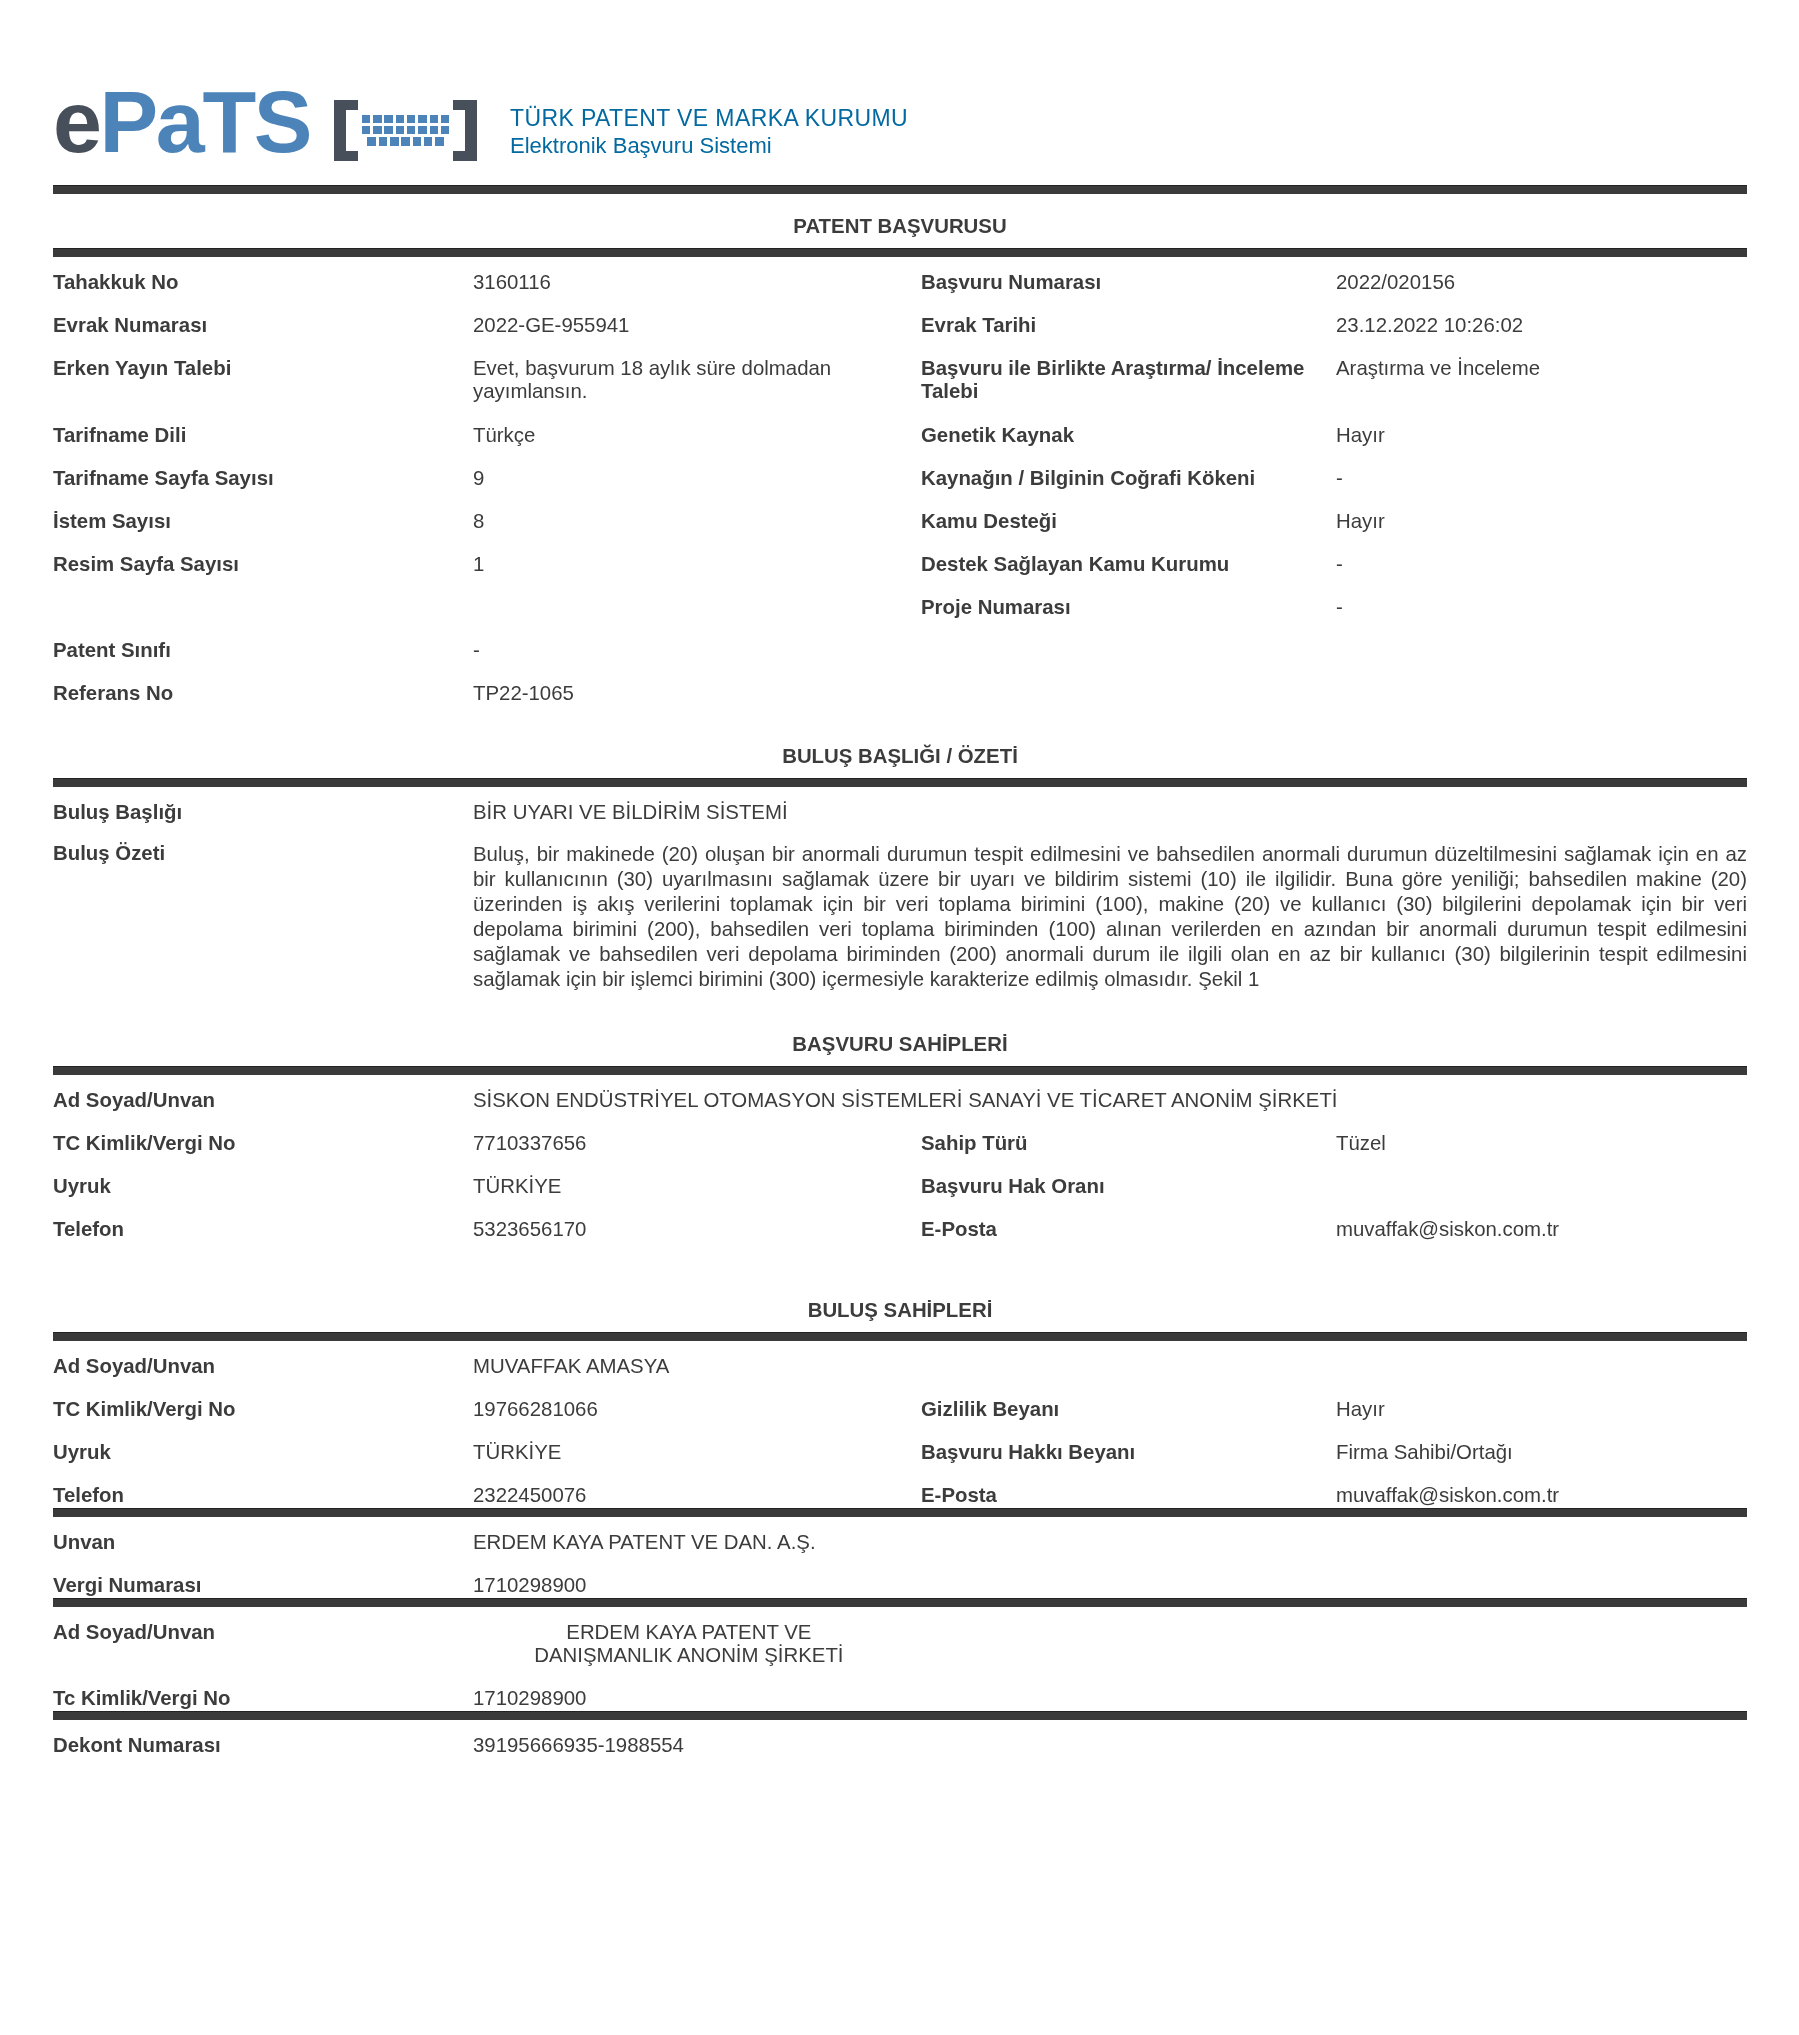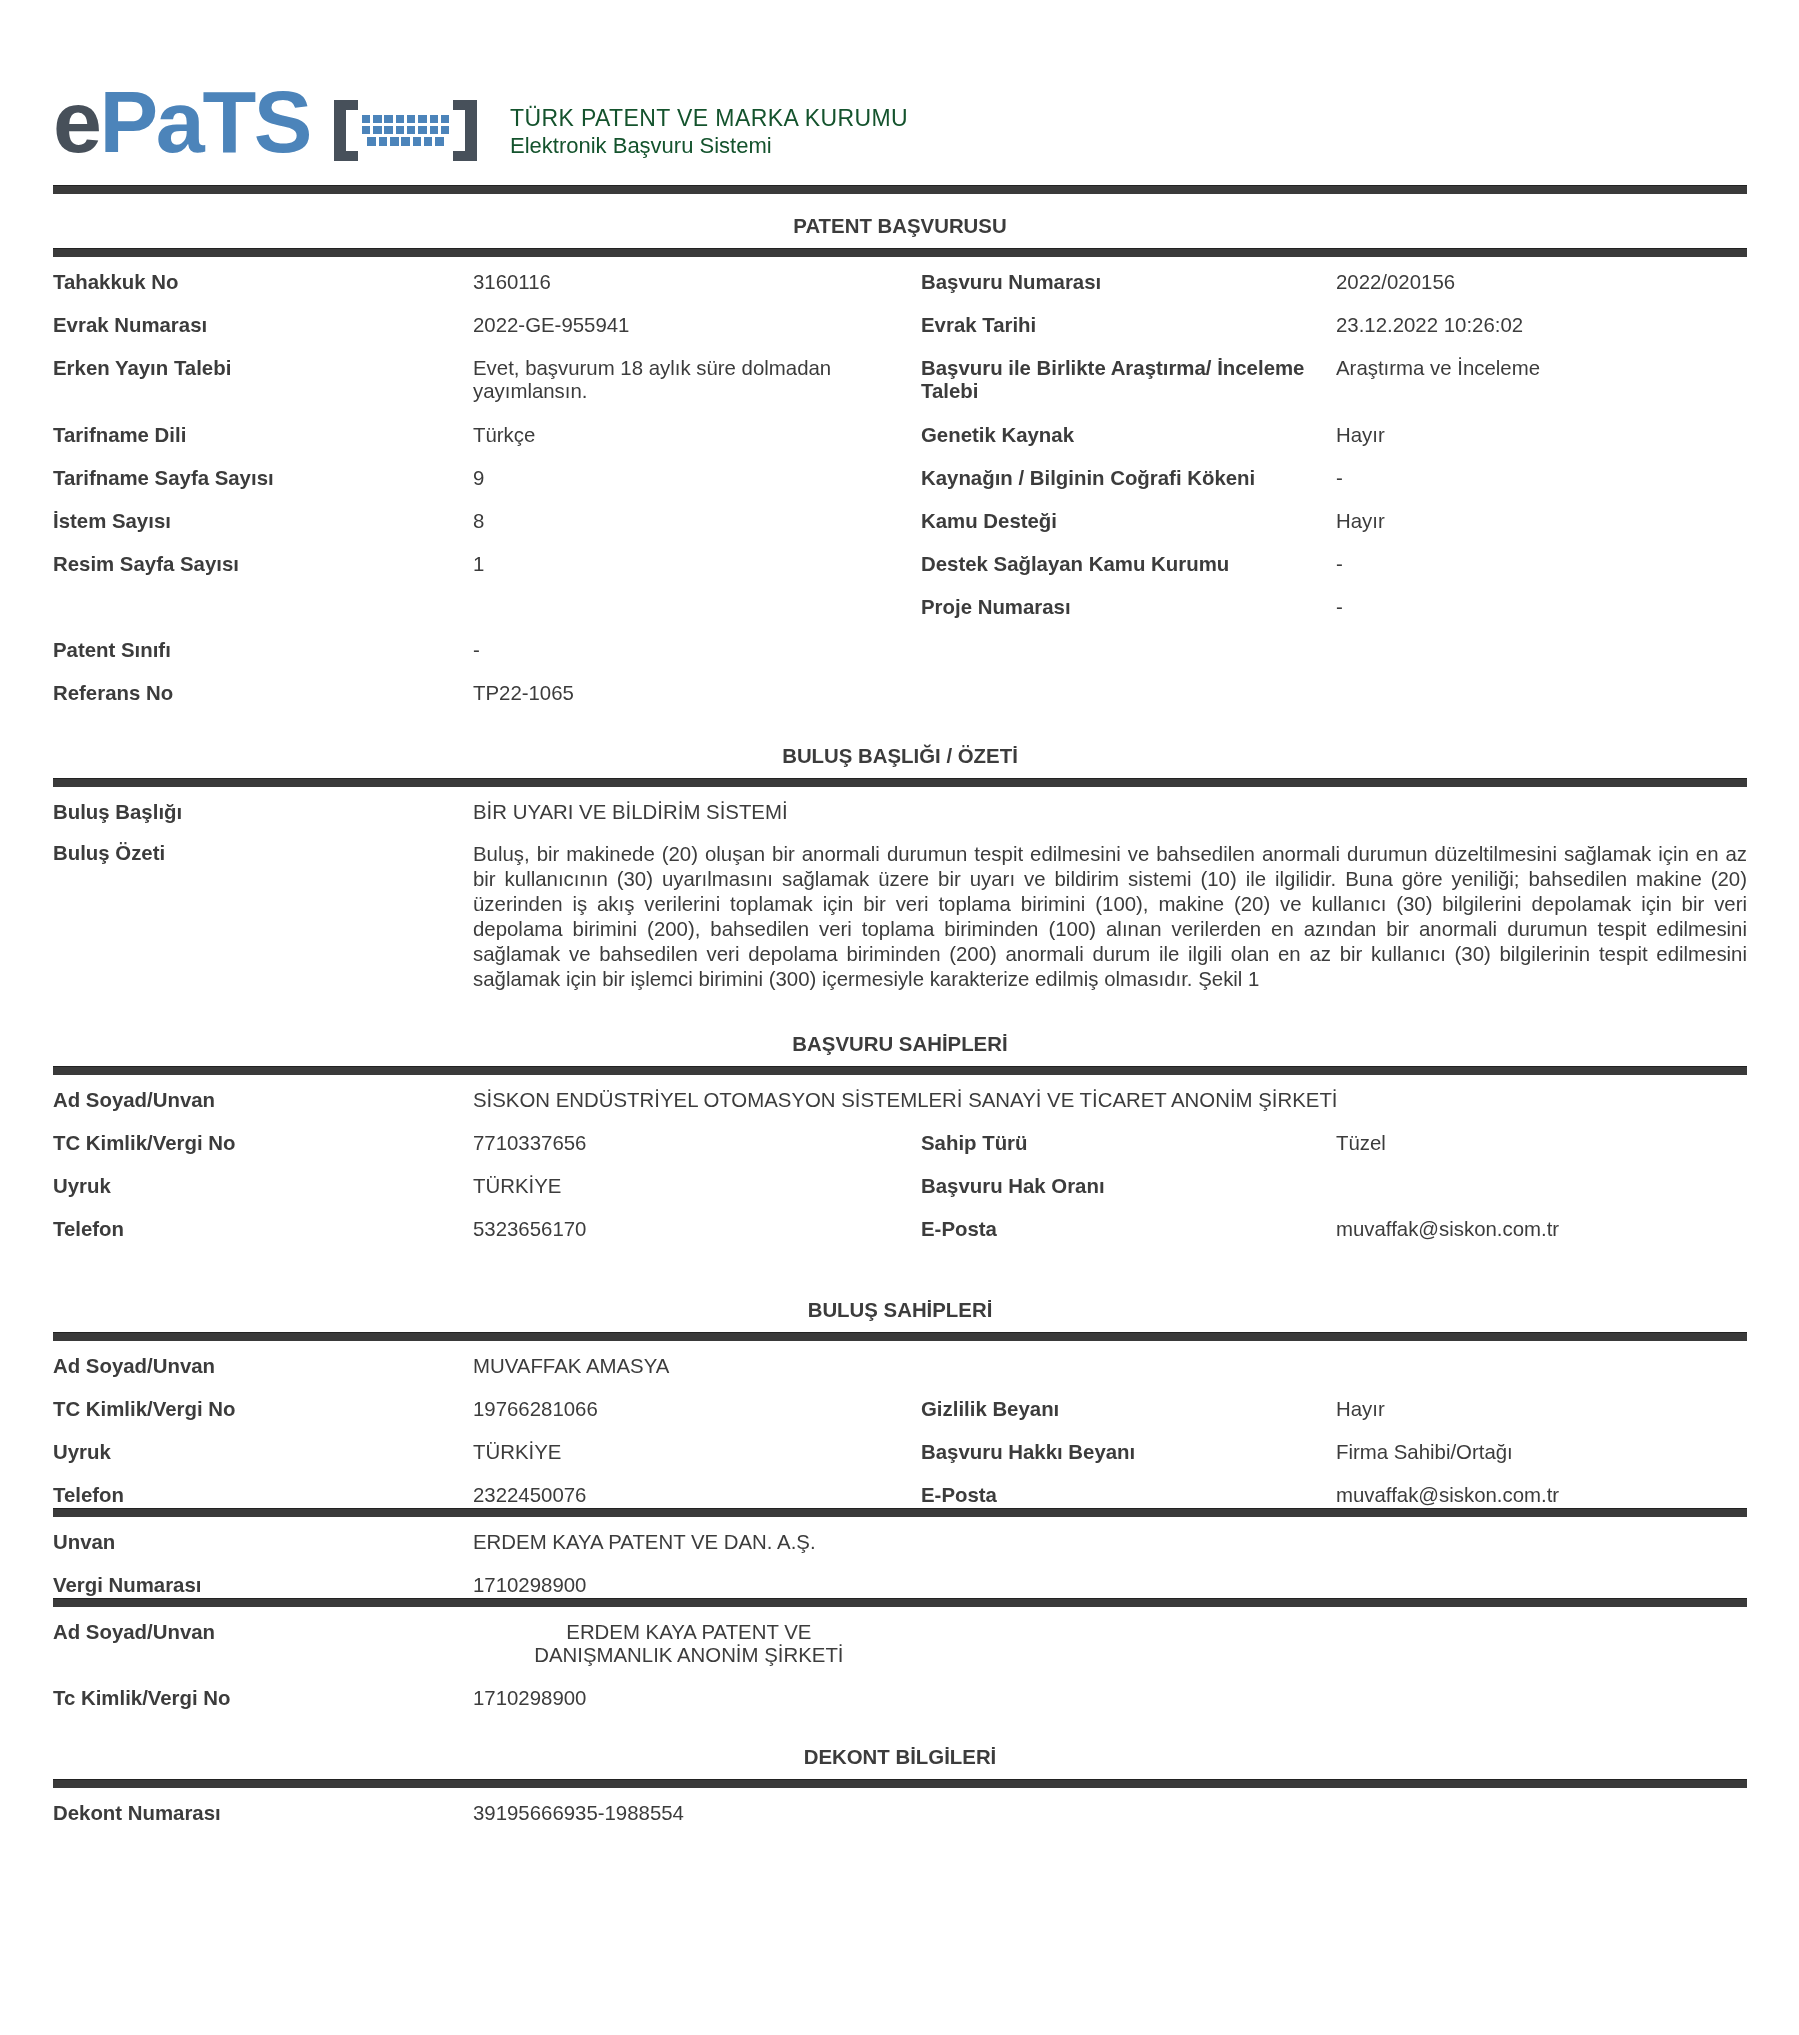--- a/index.html
+++ b/index.html
@@ -16,21 +16,21 @@
   .logo-e    { color:#47505A; }
   .logo-pats { color:#4C84BA; }
   .bracket-icon { display:flex; align-items:stretch; height:61px; margin:16.3px 0 0 14px; }
   .br { width:23.6px; box-sizing:border-box; }
   .br-l { border-left:12.2px solid #47505A; border-top:10.6px solid #47505A; border-bottom:10.6px solid #47505A; }
   .br-r { border-right:12.2px solid #47505A; border-top:10.6px solid #47505A; border-bottom:10.6px solid #47505A; }
   .sq-grid { display:flex; flex-direction:column; justify-content:center; gap:2.8px; padding:0 4.1px; }
   .sq-row { display:flex; gap:2.8px; }
   .sq-row.offset { margin-left:5.7px; }
   .sq { width:8.5px; height:8.5px; background:#4C84BA; }
-  .org-block { margin:19px 0 0 23px; color:#14532d; }
+  .org-block { margin:19px 0 0 23px; color:#0369a1; }
   .org-line1 { font-size:23px; line-height:28.5px; letter-spacing:0.4px; }
   .org-line2 { font-size:22px; line-height:26px; }
 
   
   .bar { height:8.1px; background:#3A3A3A; border-top:1.6px solid #222; }
   .top-bar { margin-top:5.7px; }
   .sec-title { text-align:center; font-weight:bold; font-size:20.4px; line-height:23px; }
   .m96  { margin-top:39px; }
   .m100 { margin-top:41px; }
   .m140 { margin-top:57px; }
@@ -154,20 +154,19 @@
     <div class="row"><div class="c1">Vergi Numarası</div><div class="c2">1710298900</div></div>
   </div>
 
   <div class="bar"></div>
   <div class="info">
     <div class="row"><div class="c1">Ad Soyad/Unvan</div><div class="c2 pre">ERDEM KAYA PATENT VE
 DANIŞMANLIK ANONİM ŞİRKETİ</div></div>
     <div class="row"><div class="c1">Tc Kimlik/Vergi No</div><div class="c2">1710298900</div></div>
   </div>
 
-  <div class="sec-title m85">DEKONT BİLGİLERİ</div>
   <div class="bar"></div>
   <div class="info">
     <div class="row"><div class="c1">Dekont Numarası</div><div class="c2">39195666935-1988554</div></div>
   </div>
 
 </div>
 
 
 </body></html>

